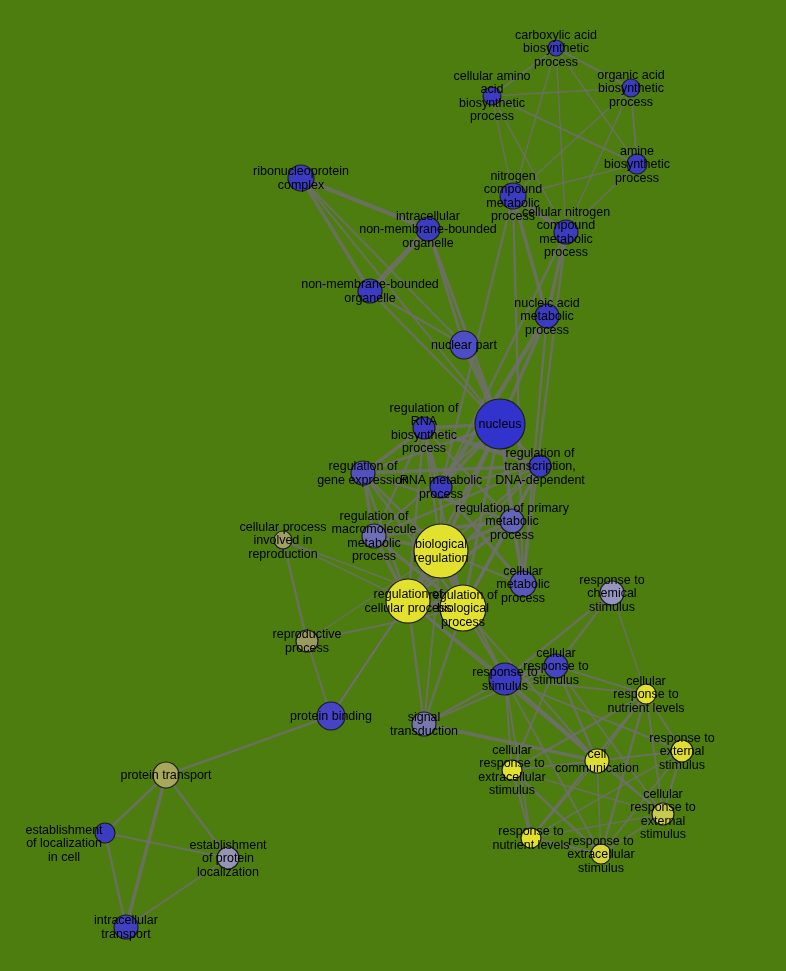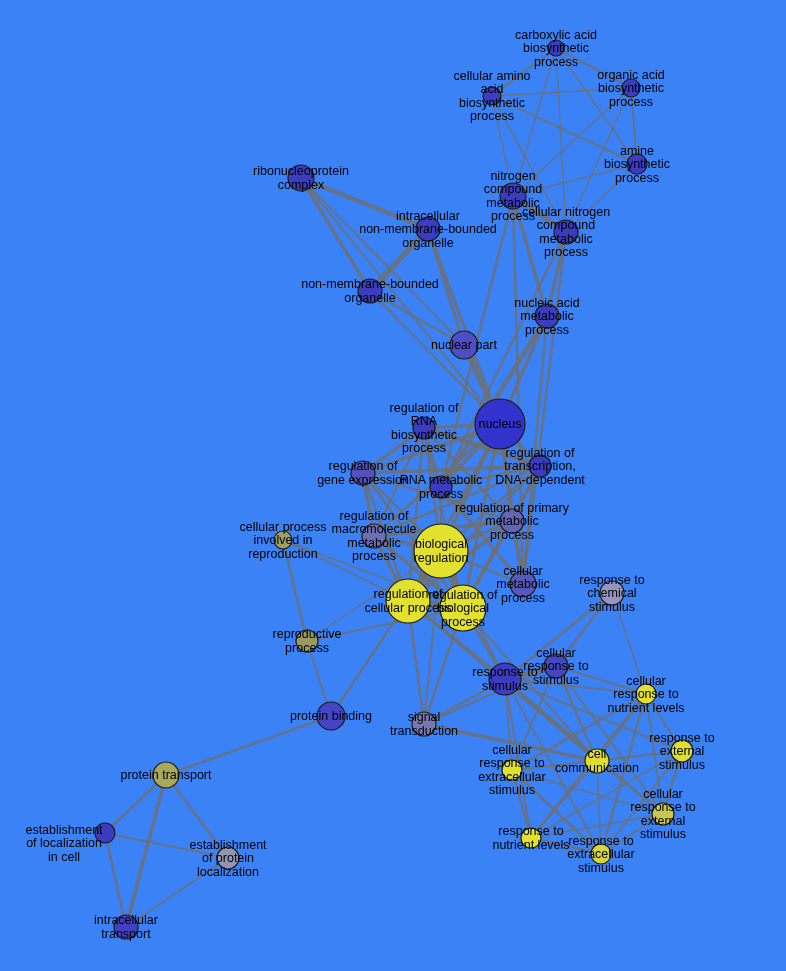--- a/index.html
+++ b/index.html
@@ -4,21 +4,21 @@
 <style>
   html, body {
     margin: 0;
     padding: 0;
     background: #ffffff;
   }
   .canvas-wrap {
     position: relative;
     width: 786px;
     height: 971px;
-    background: #3b82f6;
+    background: #4d7c0f;
     overflow: hidden;
   }
   svg.network {
     display: block;
     width: 786px;
     height: 971px;
   }
   svg.network text {
     font-family: "Liberation Sans", "DejaVu Sans", sans-serif;
     font-size: 12.5px;

